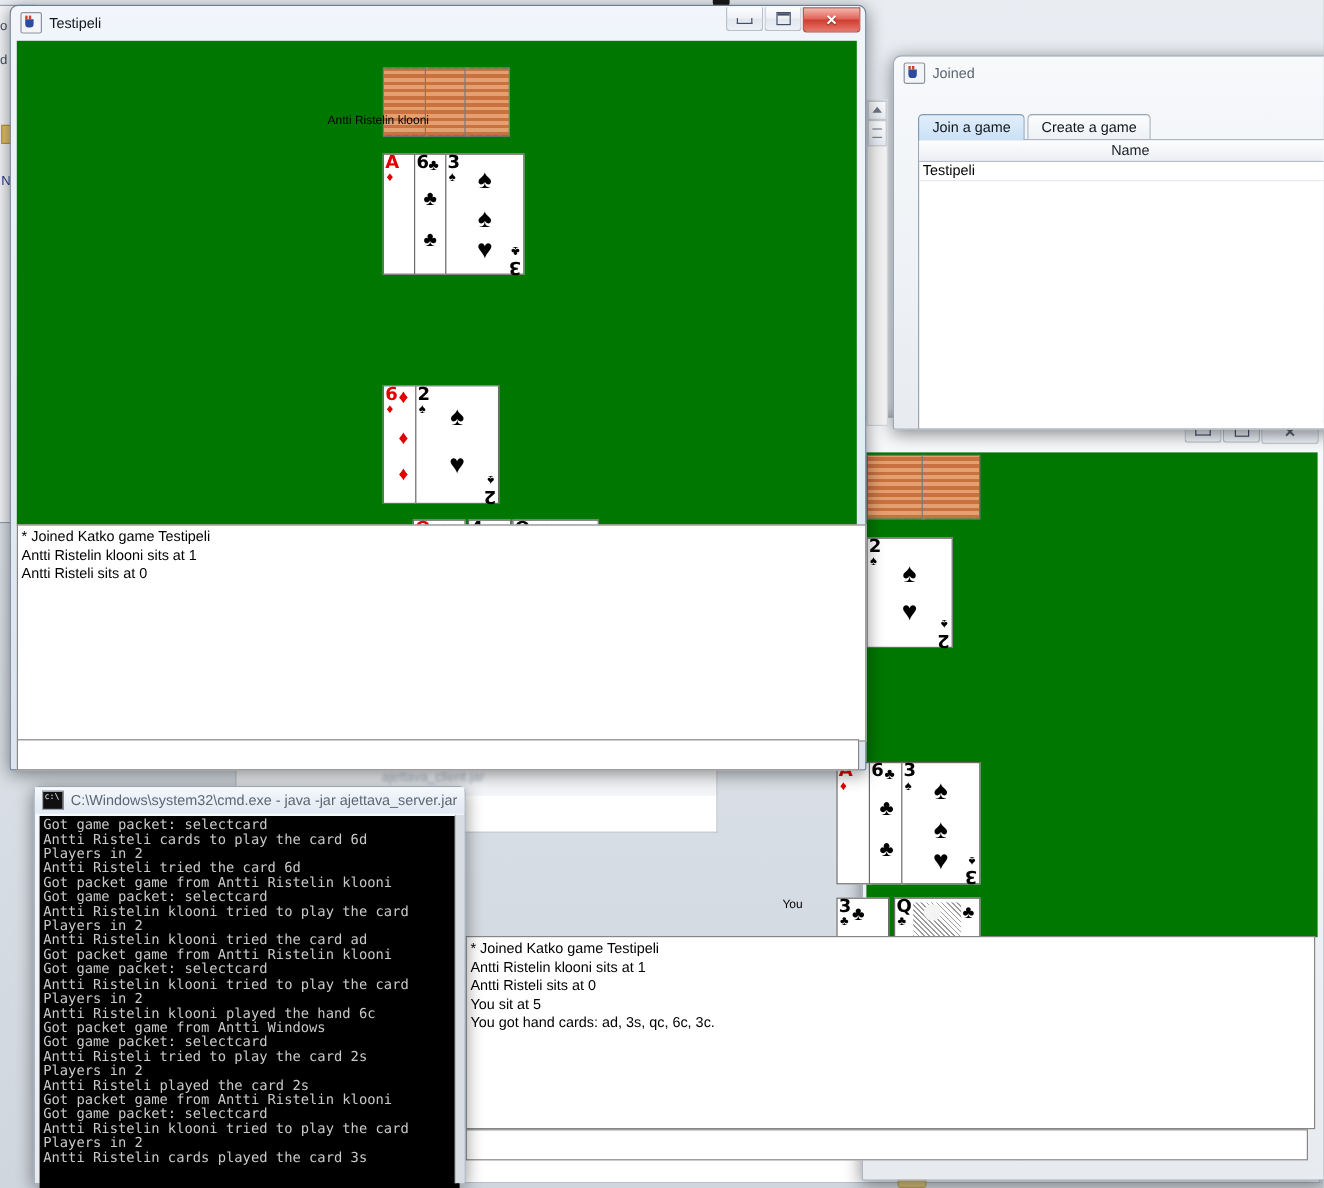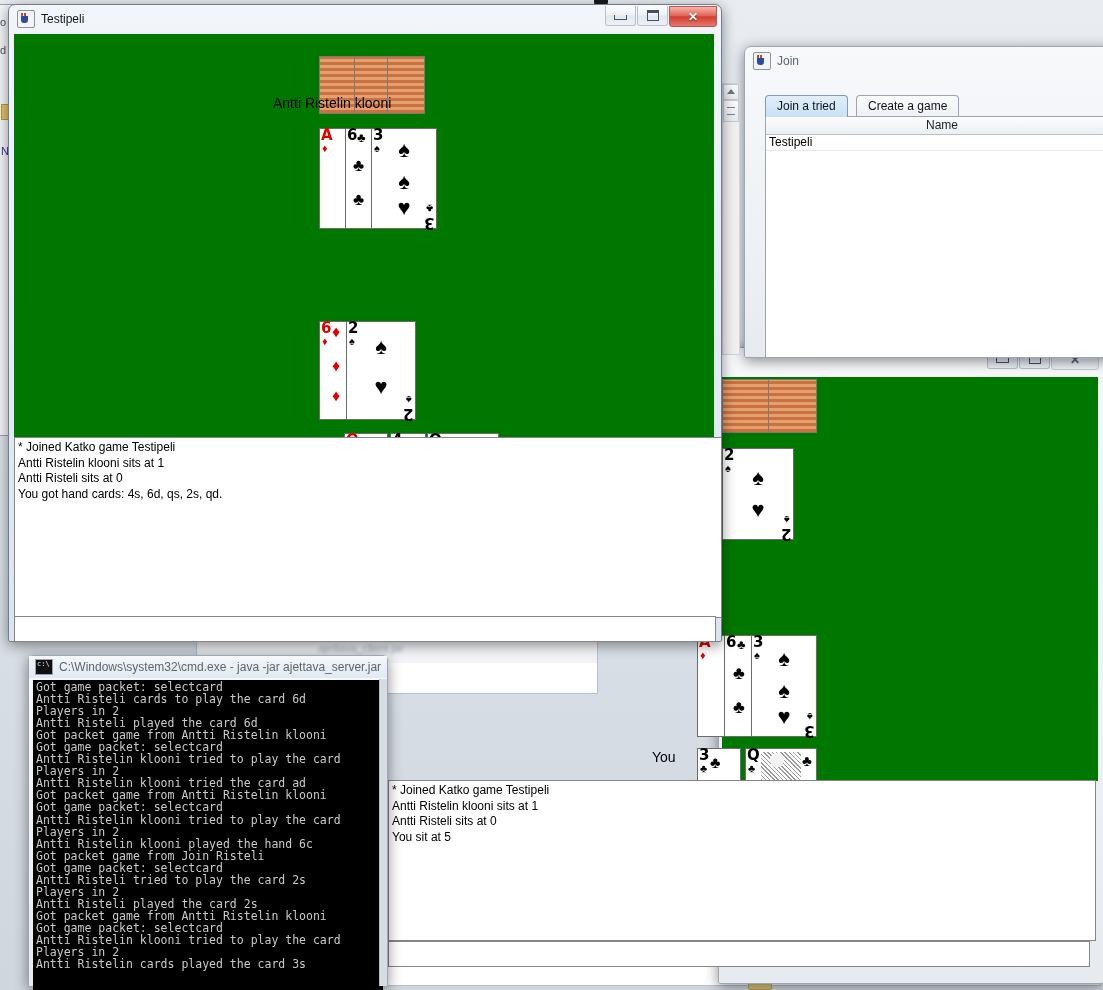--- a/index.html
+++ b/index.html
@@ -57,21 +57,21 @@
 
   .cmd-ico{width:16px;height:14px;background:#101010;border:1px solid #9aa2ad;
       position:relative;}
   .cmd-ico:before{content:"c:\\";position:absolute;left:1px;top:0px;color:#e8e8e8;
       font-family:"DejaVu Sans Mono",monospace;font-size:7px;}
 
   .win-body{position:absolute;left:0;right:0;bottom:0;top:28px;}
 
   
   .table-felt{background:#007800;position:absolute;}
-  .player-label{position:absolute;font-size:14px;color:#000;white-space:nowrap;}
+  .player-label{position:absolute;font-size:10px;color:#000;white-space:nowrap;}
 
   
   .card{position:absolute;background:#fff;border:1px solid #6b6b6b;box-sizing:border-box;}
   .card .pip-tl{position:absolute;left:1px;top:-1px;line-height:1;font-weight:bold;
      font-family:"DejaVu Sans",sans-serif;font-size:15px;}
   .card .suit-tl{position:absolute;left:2px;top:14px;font-size:11px;line-height:1;}
   .card .pip-br{position:absolute;right:2px;bottom:-2px;line-height:1;font-weight:bold;
      font-family:"DejaVu Sans",sans-serif;font-size:15px;transform:rotate(180deg);}
   .card .suit-br{position:absolute;right:3px;bottom:14px;font-size:11px;line-height:1;
      transform:rotate(180deg);}
@@ -163,25 +163,25 @@
       <div class="wbtn close off">
           <span class="gl-x">✕</span>
         </div>
     </div>
   </div>
 </div>
 
 <div class="win inactive" style="left:744px;top:46px;width:372px;height:310px;">
   <div class="titlebar">
     <span class="java-ico tb-icon"></span>
-    <span class="title-text">Join</span>
+    <span class="title-text">Joined</span>
   </div>
   <div class="win-body">
     <div class="tabstrip" style="top:20px;left:20px;">
-      <div class="tab sel" style="left:0;">Join a tried</div>
+      <div class="tab sel" style="left:0;">Join a game</div>
       <div class="tab" style="left:91px;">Create a game</div>
     </div>
     <div class="tabpanel" style="left:20px;top:41px;width:352px;height:240px;">
       <div class="tbl-head">Name</div>
       <div class="tbl-row" style="top:17px;">Testipeli</div>
     </div>
   </div>
 </div>
 
 <div class="sbar" style="left:722px;top:83px;width:16px;height:270px;">
@@ -239,20 +239,21 @@
   <span class="suit-tl blk">♣</span>
   <span class="card-face-img" style="inset:8% 22% 2% 22%;"></span>
   <span class="big blk" style="top:4px;left:56px;font-size:15px;text-align:left;">♣</span>
 </div>
 
 <div class="log" style="left:388px;top:780px;width:700px;height:155px;">
   <div>* Joined Katko game Testipeli</div>
   <div>Antti Ristelin klooni sits at 1</div>
   <div>Antti Risteli sits at 0</div>
   <div>You sit at 5</div>
+  <div>You got hand cards: ad, 3s, qc, 6c, 3c.</div>
 </div>
 <div class="statusbar" style="left:388px;top:941px;width:700px;height:24px;"></div>
 
 <div class="win active" style="left:8px;top:4px;width:712px;height:636px;">
   <div class="titlebar">
     <span class="java-ico tb-icon"></span>
     <span class="title-text">Testipeli</span>
     <div class="winbtns">
       <div class="wbtn">
           <span class="gl-min"></span>
@@ -328,47 +329,46 @@
       <span class="pip-tl blk">Q</span>
       <span class="suit-tl blk" style="top:12px;">♠</span>
       <span class="card-face-img" style="inset:10% 26% 2% 18%;"></span>
       <span class="big blk" style="top:2px;left:56px;font-size:15px;text-align:left;">♠</span>
     </div>
 
     <div class="log" style="left:5px;top:404px;width:700px;height:175px;">
       <div>* Joined Katko game Testipeli</div>
       <div>Antti Ristelin klooni sits at 1</div>
       <div>Antti Risteli sits at 0</div>
-      <div>You got hand cards: 4s, 6d, qs, 2s, qd.</div>
     </div>
     <div class="statusbar" style="left:5px;top:583px;width:700px;height:24px;"></div>
   </div>
 </div>
 
 <div class="win inactive" style="left:28px;top:655px;width:358px;height:330px;border-radius:5px 5px 0 0;">
   <div class="con-title">
     <span class="cmd-ico" style="margin-right:6px;"></span>
     <span class="title-text">C:\Windows\system32\cmd.exe - java  -jar ajettava_server.jar</span>
   </div>
   <div class="console" style="left:4px;right:4px;top:24px;bottom:-34px;">
     <div>Got game packet: selectcard</div>
     <div>Antti Risteli cards to play the card 6d</div>
     <div>Players in 2</div>
-    <div>Antti Risteli played the card 6d</div>
+    <div>Antti Risteli tried the card 6d</div>
     <div>Got packet game from Antti Ristelin klooni</div>
     <div>Got game packet: selectcard</div>
     <div>Antti Ristelin klooni tried to play the card</div>
     <div>Players in 2</div>
     <div>Antti Ristelin klooni tried the card ad</div>
     <div>Got packet game from Antti Ristelin klooni</div>
     <div>Got game packet: selectcard</div>
     <div>Antti Ristelin klooni tried to play the card</div>
     <div>Players in 2</div>
     <div>Antti Ristelin klooni played the hand 6c</div>
-    <div>Got packet game from Join Risteli</div>
+    <div>Got packet game from Antti Windows</div>
     <div>Got game packet: selectcard</div>
     <div>Antti Risteli tried to play the card 2s</div>
     <div>Players in 2</div>
     <div>Antti Risteli played the card 2s</div>
     <div>Got packet game from Antti Ristelin klooni</div>
     <div>Got game packet: selectcard</div>
     <div>Antti Ristelin klooni tried to play the card</div>
     <div>Players in 2</div>
     <div>Antti Ristelin cards played the card 3s</div>
   </div>

